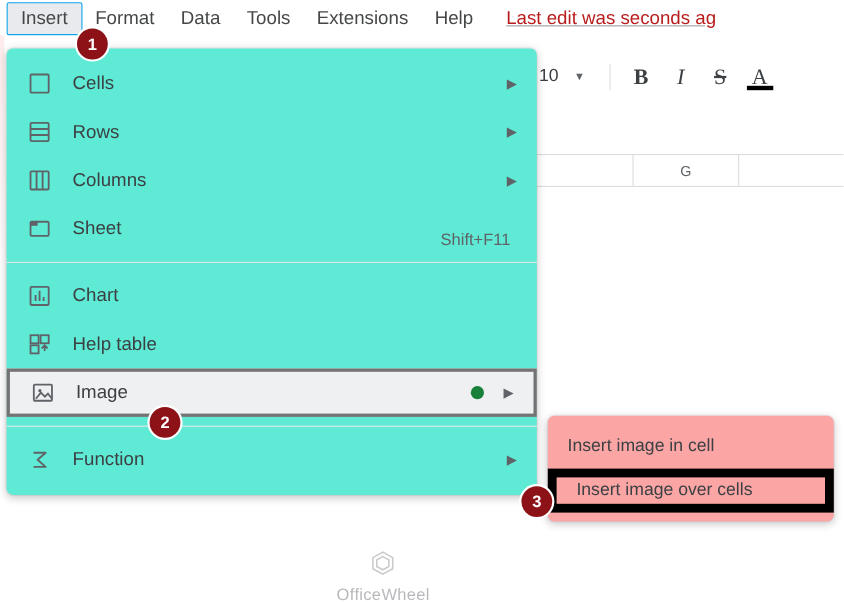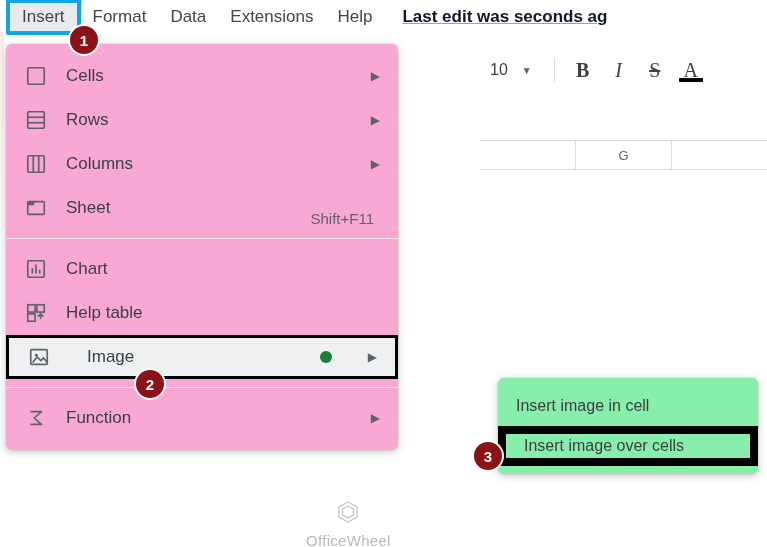--- a/index.html
+++ b/index.html
@@ -22,33 +22,32 @@
     font-size: 17px;
     color: #444746;
   }
   .menubar .menu-item {
     padding: 4px 12px;
     border-radius: 4px;
     cursor: pointer;
   }
   .menubar .insert-item {
     background: #e8eaed;
-    border: 4px solid #0ea5e9;
+    border: 1px solid #0ea5e9;
     border-radius: 2px;
     position: relative;
   }
   .revision-link {
     margin-left: 18px;
     font-size: 17px;
-    color: #0f172a;
+    color: #b91c1c;
     text-decoration: underline;
     text-decoration-color: #9aa0a6;
     white-space: nowrap;
     cursor: pointer;
-    font-weight: bold;
   }
 
   
   .toolbar {
     position: absolute;
     top: 50px;
     left: 480px;
     display: flex;
     align-items: center;
     height: 40px;
@@ -122,22 +121,22 @@
     right: 0;
     bottom: 0;
     background: #fff;
   }
 
   
   .dropdown {
     position: absolute;
     top: 44px;
     left: 6px;
-    width: 392px;
-    background: #f9a8d4;
+    width: 482px;
+    background: #5eead4;
     border-radius: 6px;
     box-shadow: 0 2px 8px rgba(0,0,0,.22), 0 0 0 1px rgba(0,0,0,.05);
     padding: 10px 0;
     font-size: 17px;
     color: #3c4043;
     z-index: 5;
   }
   .menu-row {
     display: flex;
     align-items: center;
@@ -173,33 +172,32 @@
     background: #188038;
     margin-right: 12px;
   }
   .dropdown hr.menu-div {
     border: none;
     border-top: 1px solid #e6e6e6;
     margin: 8px 0;
   }
 
   .menu-row.image-row {
-    border: 3px solid #000000;
-    gap: 18px;
+    border: 3px solid #737373;
   }
 
   .icon svg { width: 22px; height: 22px; }
 
   
   .submenu {
     position: absolute;
     top: 378px;
     left: 498px;
     width: 260px;
-    background: #86efac;
+    background: #fca5a5;
     border-radius: 6px;
     box-shadow: 0 2px 8px rgba(0,0,0,.22), 0 0 0 1px rgba(0,0,0,.05);
     padding: 8px 0;
     font-size: 16px;
     color: #3c4043;
     z-index: 6;
   }
   .submenu .sub-row {
     height: 40px;
     display: flex;
@@ -270,20 +268,23 @@
   <div class="menu-item insert-item">
     <span>Insert</span>
   </div>
   <div class="menu-item">
     <span>Format</span>
   </div>
   <div class="menu-item">
     <span>Data</span>
   </div>
   <div class="menu-item">
+    <span>Tools</span>
+  </div>
+  <div class="menu-item">
     <span>Extensions</span>
   </div>
   <div class="menu-item">
     <span>Help</span>
   </div>
   <div class="revision-link">
     <span>Last edit was seconds ag</span>
   </div>
 </div>
 

